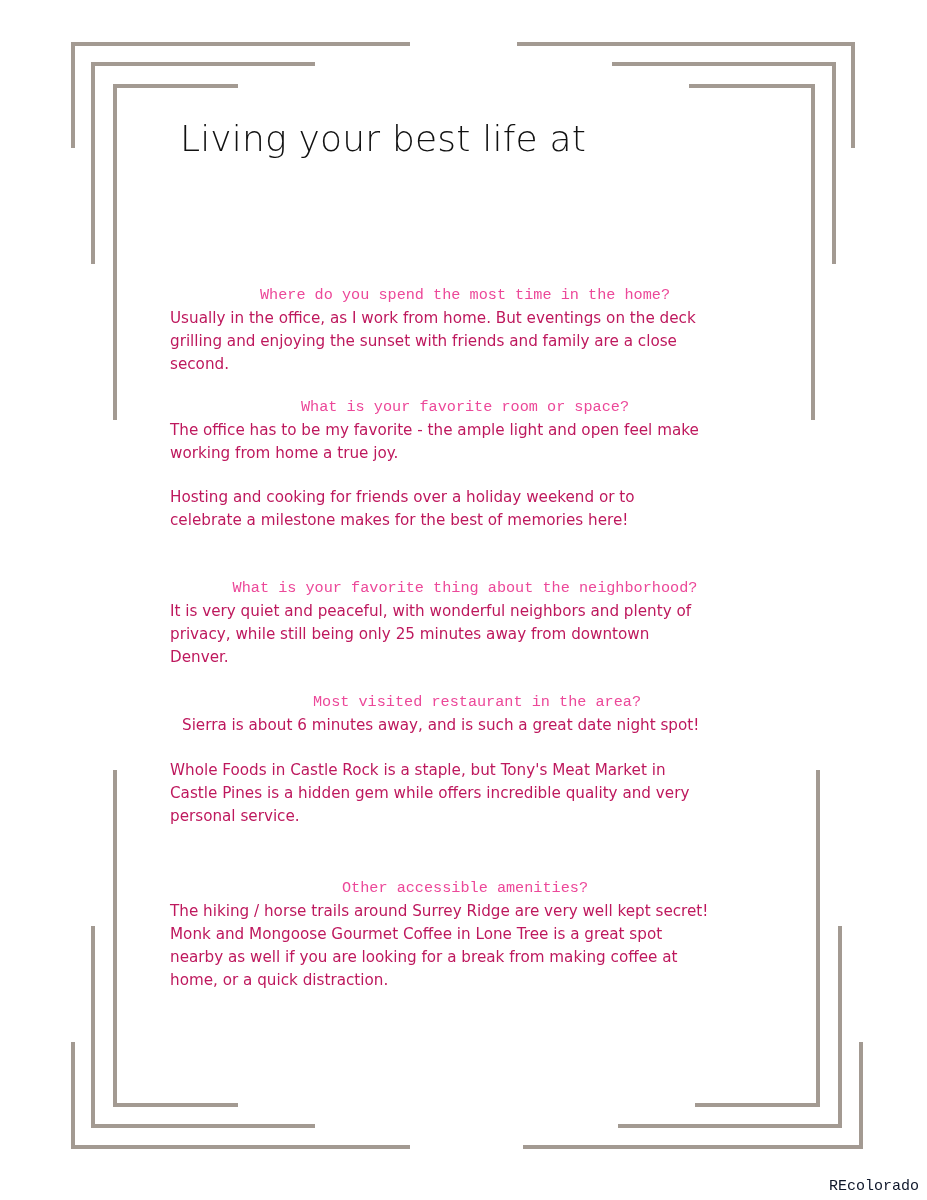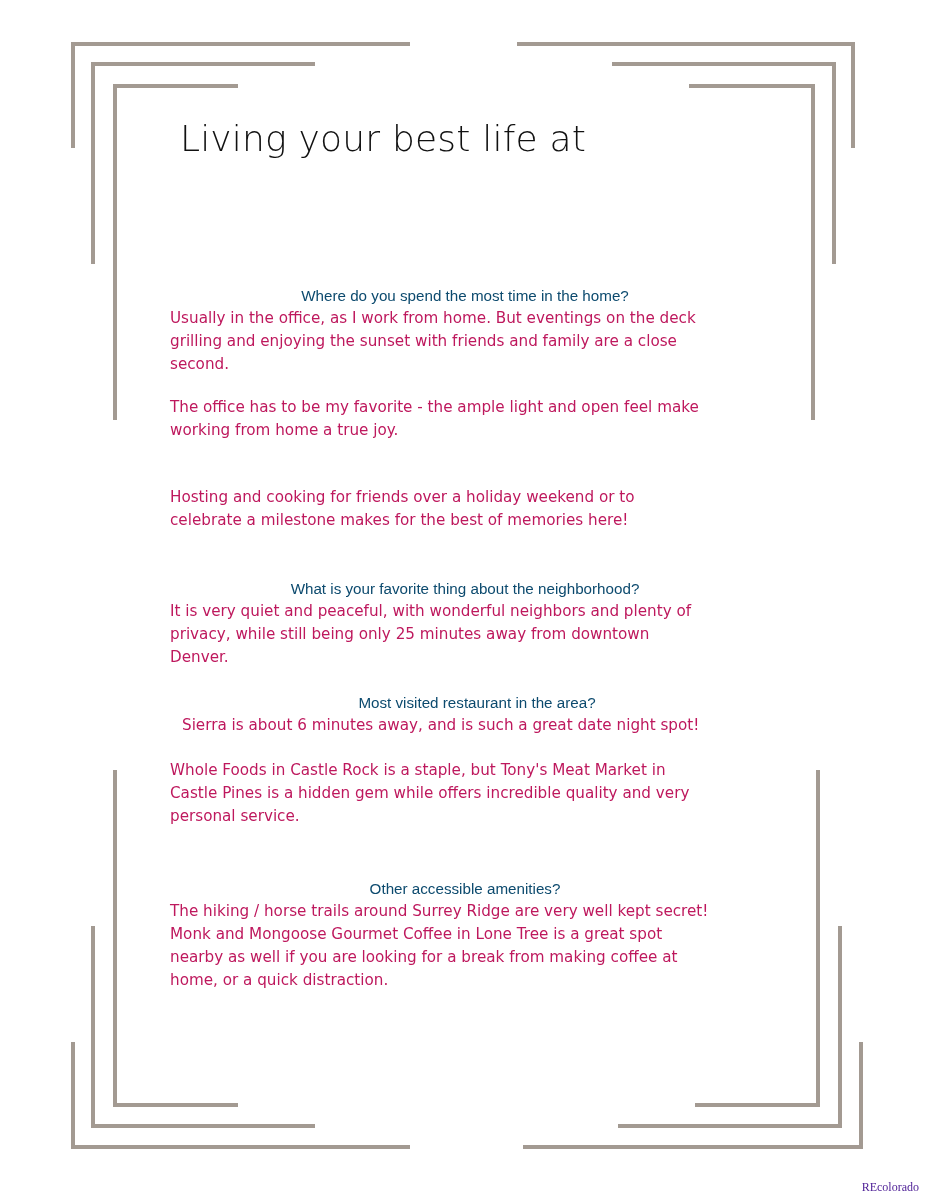--- a/index.html
+++ b/index.html
@@ -33,41 +33,41 @@
     }
     .title span { display: block; }
     .qa {
       position: absolute;
       left: 170px;
       width: 590px;
     }
     .question {
       display: block;
       text-align: center;
-      color: #0c4a6e;
-      font-family: Liberation Sans, sans-serif;
+      color: #ec4899;
+      font-family: Liberation Mono, monospace;
       font-size: 15.2px;
       line-height: 23px;
       white-space: nowrap;
     }
     .answer {
       display: block;
       color: #be185d;
       font-family: "DejaVu Sans", sans-serif;
       font-size: 15.2px;
       line-height: 23px;
       white-space: pre-line;
     }
     .watermark {
       position: absolute;
       right: 8px;
       bottom: 5px;
-      color: #4c1d95;
-      font-family: Liberation Serif, serif;
-      font-size: 12px;
+      color: #0f172a;
+      font-family: Liberation Mono, monospace;
+      font-size: 15px;
     }
   </style>
 </head>
 <body>
 
 <div class="bar" style="left:71px; top:42px; width:339px; height:4px;"></div>
 <div class="bar" style="left:71px; top:42px; width:4px; height:106px;"></div>
 <div class="bar" style="left:91px; top:62px; width:224px; height:4px;"></div>
 <div class="bar" style="left:91px; top:62px; width:4px; height:202px;"></div>
 <div class="bar" style="left:113px; top:84px; width:125px; height:4px;"></div>
@@ -99,20 +99,21 @@
 </div>
 
 <div class="qa" style="top:284px;">
   <span class="question">Where do you spend the most time  in the home?</span>
   <span class="answer">Usually in the office, as I work from home.  But eventings on the deck
 grilling and enjoying the sunset with friends and family are a close
 second.</span>
 </div>
 
 <div class="qa" style="top:396px;">
+  <span class="question">What is your favorite room or space?</span>
   <span class="answer">The office has to be my favorite - the ample light and open feel make
 working from home a true joy.</span>
 </div>
 
 <div class="qa" style="top:486px;">
   <span class="answer">Hosting and cooking for friends over a holiday weekend or to
 celebrate a milestone makes for the best of memories here!</span>
 </div>
 
 <div class="qa" style="top:577px;">

